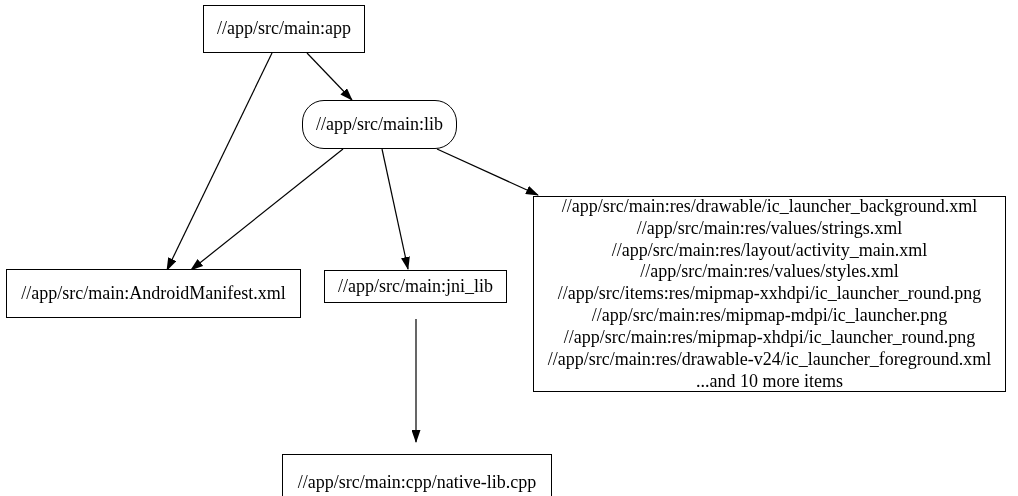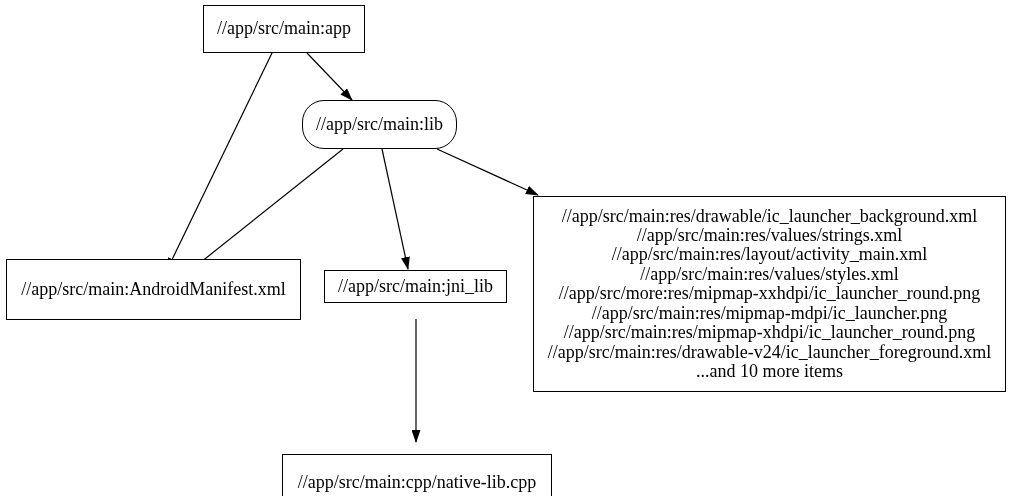--- a/index.html
+++ b/index.html
@@ -36,27 +36,27 @@
     display: flex;
     align-items: center;
     justify-content: center;
     text-align: center;
     font-size: 18px;
     line-height: 1.1;
     white-space: nowrap;
   }
   .node-app        { left: 203px; top:   5px; width: 162px; height: 48px; }
   .node-lib        { left: 302px; top: 100px; width: 155px; height: 49px; border-radius: 22px; }
-  .node-manifest   { left:   6px; top: 259px; width: 295px; height: 61px; }
+  .node-manifest   { left:   6px; top: 269px; width: 295px; height: 49px; }
   .node-jni-lib    { left: 324px; top: 270px; width: 183px; height: 33px; }
   .node-native-lib { left: 282px; top: 454px; width: 270px; height: 58px; }
   .node-resources  {
     left: 533px; top: 196px; width: 473px; height: 196px;
     flex-direction: column;
-    justify-content: center;
+    justify-content: space-between;
   }
   .node-resources .res-line {
     font-size: 18px;
     line-height: 19.4px;
     white-space: nowrap;
   }
 </style>
 </head>
 <body>
 
@@ -90,21 +90,21 @@
 
   <div class="node node-jni-lib">
     <span>//app/src/main:jni_lib</span>
   </div>
 
   <div class="node node-resources">
     <div class="res-line">//app/src/main:res/drawable/ic_launcher_background.xml</div>
     <div class="res-line">//app/src/main:res/values/strings.xml</div>
     <div class="res-line">//app/src/main:res/layout/activity_main.xml</div>
     <div class="res-line">//app/src/main:res/values/styles.xml</div>
-    <div class="res-line">//app/src/more:res/mipmap-xxhdpi/ic_launcher_round.png</div>
+    <div class="res-line">//app/src/items:res/mipmap-xxhdpi/ic_launcher_round.png</div>
     <div class="res-line">//app/src/main:res/mipmap-mdpi/ic_launcher.png</div>
     <div class="res-line">//app/src/main:res/mipmap-xhdpi/ic_launcher_round.png</div>
     <div class="res-line">//app/src/main:res/drawable-v24/ic_launcher_foreground.xml</div>
     <div class="res-line">...and 10 more items</div>
   </div>
 
   <div class="node node-native-lib">
     <span>//app/src/main:cpp/native-lib.cpp</span>
   </div>
 

